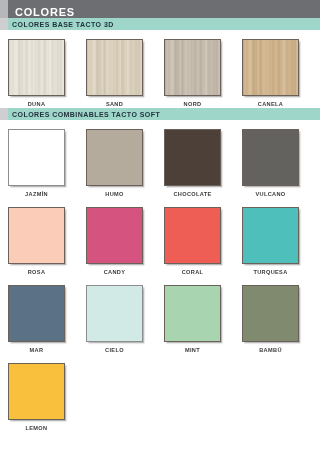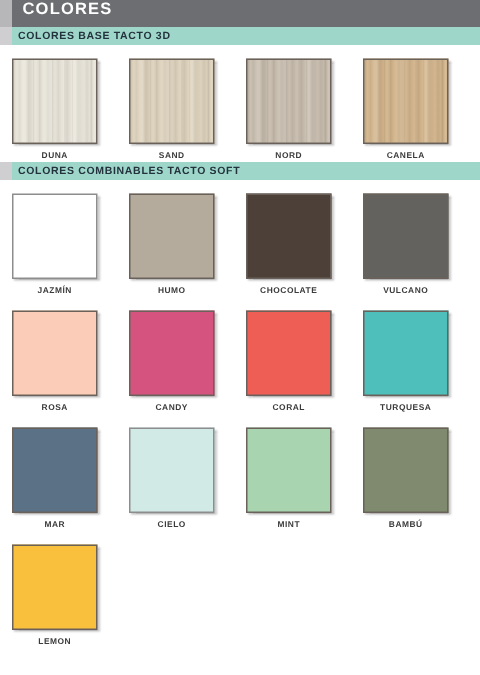--- a/index.html
+++ b/index.html
@@ -14,21 +14,21 @@
     font-family: "Liberation Sans", sans-serif;
     position: relative;
   }
 
   
   .title-bar {
     position: relative;
     height: 18px;
     background: #6d6e71;
     display: flex;
-    align-items: flex-start;
+    align-items: flex-end;
   }
   .title-bar-edge {
     width: 8px;
     height: 18px;
     background: #b7b7b9;
     flex: 0 0 8px;
   }
   .title-bar-text {
     color: #ffffff;
     font-size: 11px;

